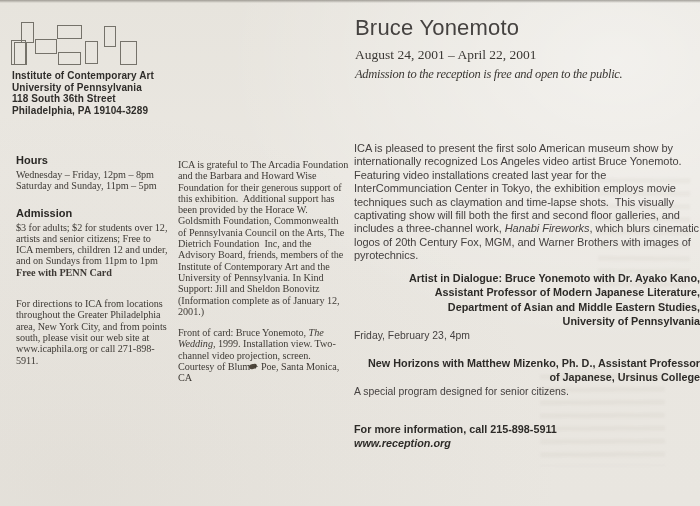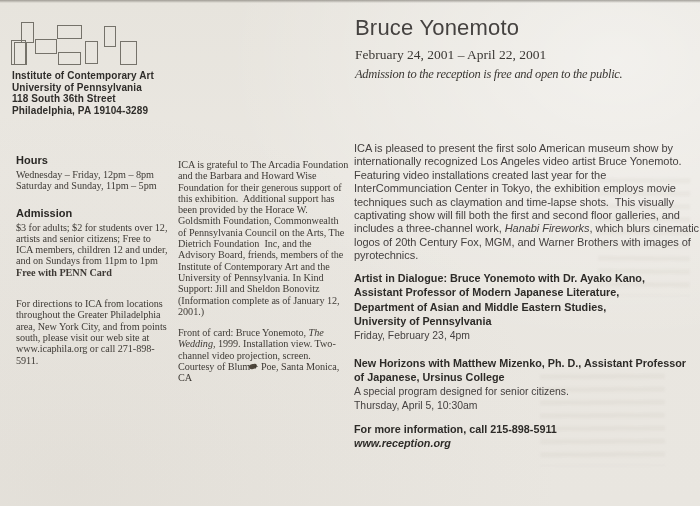--- a/index.html
+++ b/index.html
@@ -37,21 +37,21 @@
   .col-left .adm{margin:2px 0 20px;}
   
   .col-mid{position:absolute;left:178px;top:159px;width:171px;color:#3e3a35;}
   .col-mid p{margin:0;}
   .col-mid .ack{margin-bottom:10px;}
   
   .intro{position:absolute;left:354px;top:142px;width:346px;margin:0;
     font-size:11px;line-height:13.4px;color:#454140;letter-spacing:-0.05px;}
   .ev1{position:absolute;left:354px;top:271px;width:346px;}
   .ev2{position:absolute;left:354px;top:356px;width:346px;}
-  .ev-head{font-weight:bold;font-size:10.8px;line-height:14.4px;color:#2d2b28;}
+  .ev-head{font-weight:bold;font-size:10.8px;line-height:14.4px;color:#2d2b28;text-align:right;}
   .ev-plain{font-size:10.4px;line-height:14px;color:#454140;}
   .info-line{position:absolute;left:354px;top:422px;font-weight:bold;font-size:10.8px;line-height:14px;color:#2d2b28;}
   .website{position:absolute;left:354px;top:436px;font-weight:bold;font-style:italic;font-size:10.8px;line-height:14px;color:#2d2b28;}
   
   .ghost{position:absolute;filter:blur(1.2px);opacity:0.55;pointer-events:none;}
   .g1{left:598px;top:178px;width:92px;height:118px;transform:rotate(0.4deg);
     background:repeating-linear-gradient(to bottom,rgba(138,128,112,0.10) 0 5px,rgba(138,128,112,0) 5px 13px);}
   .g2{left:540px;top:374px;width:125px;height:92px;transform:rotate(-0.3deg);
     background:repeating-linear-gradient(to bottom,rgba(138,128,112,0.10) 0 5px,rgba(138,128,112,0) 5px 13px);}
   .smudge{position:absolute;left:249px;top:364px;width:8px;height:5px;background:#3d352b;
@@ -75,21 +75,21 @@
     <span class="lr" style="left:110px;top:21px;width:15px;height:22px;"></span>
   </div>
 
   <div class="address ml">Institute of Contemporary Art
 University of Pennsylvania
 118 South 36th Street
 Philadelphia, PA 19104-3289</div>
 
   <div class="hdr">
     <h1>Bruce Yonemoto</h1>
-    <div class="dates">February 24, 2001 – April 22, 2001</div>
+    <div class="dates">August 24, 2001 – April 22, 2001</div>
     <div class="note">Admission to the reception is free and open to the public.</div>
   </div>
 
   <div class="col-left">
     <h2>Hours</h2>
     <div class="serif ml hours">Wednesday – Friday, 12pm – 8pm
 Saturday and Sunday, 11pm – 5pm</div>
     <h2>Admission</h2>
     <p class="serif pw adm"><span>$3 for adults; $2 for students over 12, artists and senior citizens; Free to ICA members, children 12 and under, and on Sundays from 11pm to 1pm </span><strong>Free with PENN Card</strong></p>
     <p class="serif">For directions to ICA from locations throughout the Greater Philadelphia area, New York City, and from points south, please visit our web site at www.icaphila.org or call 271-898-5911.</p>
@@ -107,21 +107,20 @@
 Assistant Professor of Modern Japanese Literature,
 Department of Asian and Middle Eastern Studies,
 University of Pennsylvania</div>
     <div class="ev-plain">Friday, February 23, 4pm</div>
   </div>
 
   <div class="ev2">
     <div class="ev-head ml">New Horizons with Matthew Mizenko, Ph. D., Assistant Professor
 of Japanese, Ursinus College</div>
     <div class="ev-plain">A special program designed for senior citizens.</div>
-    <div class="ev-plain">Thursday, April 5, 10:30am</div>
   </div>
 
   <div class="info-line">For more information, call 215-898-5911</div>
   <div class="website">www.reception.org</div>
 
   <div class="ghost g1"></div>
   <div class="ghost g2"></div>
   <div class="smudge"></div>
 </div>
 

